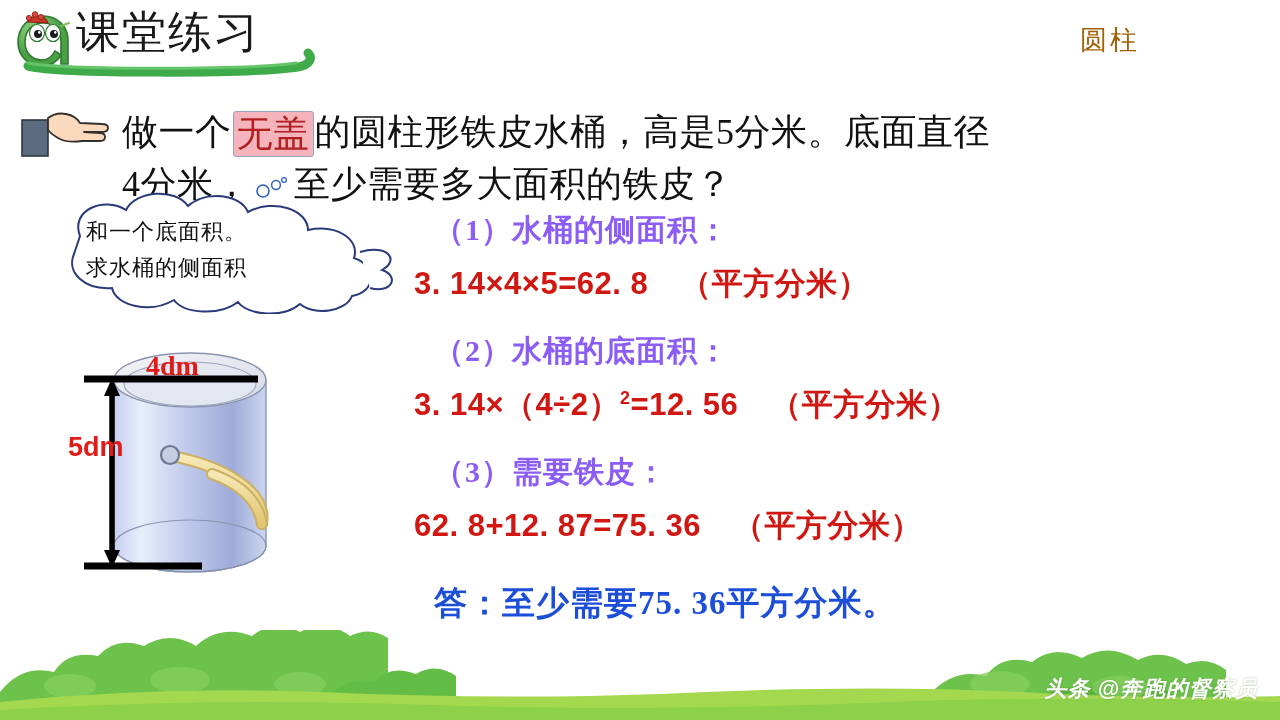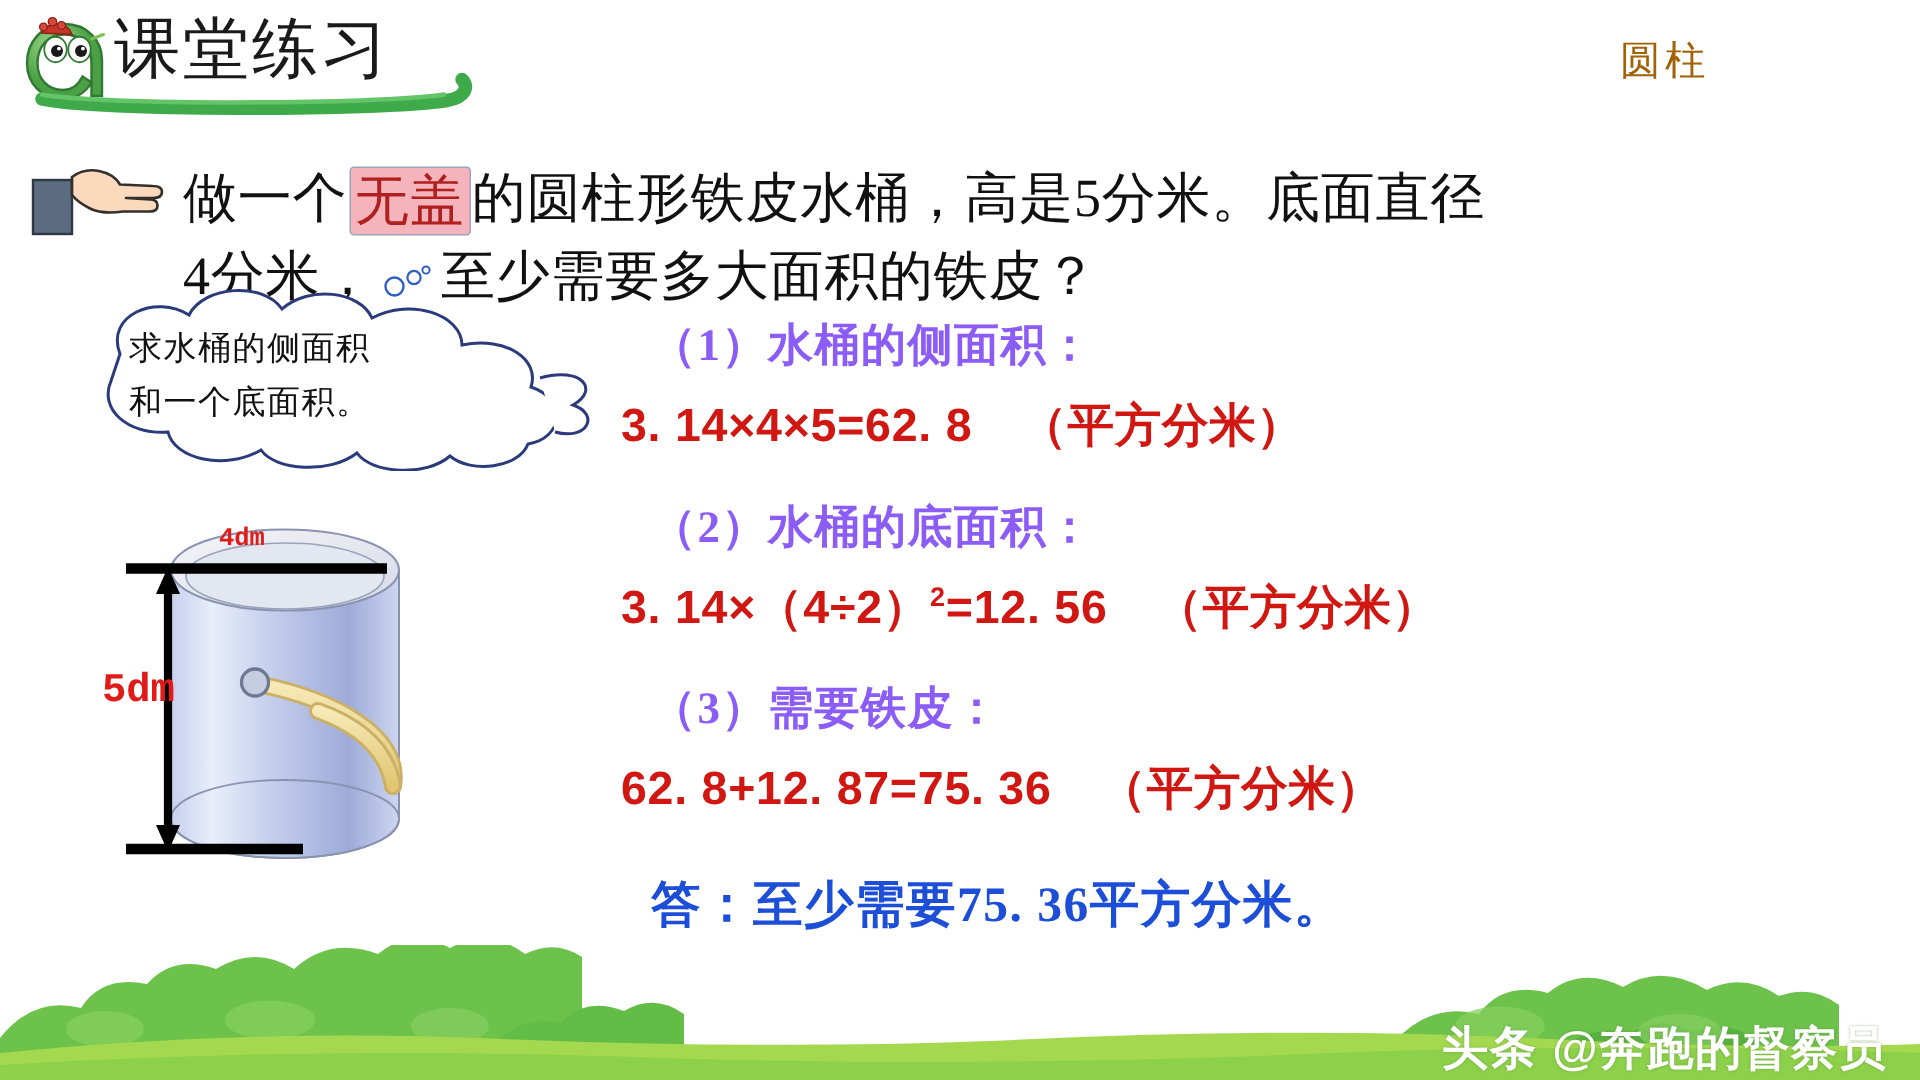--- a/index.html
+++ b/index.html
@@ -52,22 +52,22 @@
     position:absolute;left:78px;top:22px;width:260px;
     font-size:22px;line-height:36px;color:#111;
     font-family:"Liberation Serif","DejaVu Serif",serif;
     text-align:left;letter-spacing:1px;
   }
 
   
   .bucket-wrap{position:absolute;left:62px;top:338px;width:290px;height:262px;}
   .dim-top-label{
     position:absolute;left:145px;top:352px;
-    font-size:17px;color:#e01b18;font-weight:700;
-    font-family:Liberation Mono, monospace;
+    font-size:28px;color:#e01b18;font-weight:700;
+    font-family:Liberation Serif, serif;
   }
   .dim-side-label{
     position:absolute;left:68px;top:447px;
     font-size:27px;color:#e01b18;font-weight:700;
     font-family:"Liberation Sans","DejaVu Sans",sans-serif;
   }
 
   
   .solution{position:absolute;left:412px;top:210px;width:840px;}
   .step-label{
@@ -88,25 +88,26 @@
     font-size:33px;color:#1d4ed8;font-weight:600;
     font-family:"Liberation Serif","DejaVu Serif",serif;
     letter-spacing:1px;white-space:nowrap;
     margin-top:34px;margin-left:22px;
   }
   sup.sq{font-size:0.58em;vertical-align:super;}
 
   
   .footer{position:absolute;left:0;bottom:0;width:1280px;height:90px;}
   .watermark{
-    position:absolute;right:22px;bottom:0;
-    font-size:31px;font-weight:700;color:#ffffff;
+    position:absolute;right:22px;bottom:16px;
+    font-size:22px;font-weight:700;color:#ffffff;
     font-family:"Liberation Sans","DejaVu Sans",sans-serif;
     letter-spacing:1px;white-space:nowrap;
     text-shadow:0 0 2px rgba(90,140,60,.55);
+    font-style:italic;
   }
 </style>
 </head>
 <body>
 
 <div class="slide">
 
   <div class="header">
 
     <svg class="qmascot" viewBox="0 0 62 64">
@@ -172,22 +173,22 @@
                C330 32 352 48 346 66
                C370 74 368 100 344 104
                C338 120 306 124 292 112
                C276 126 240 124 230 110
                C212 124 176 122 166 108
                C142 122 108 114 104 96
                C76 98 58 80 66 62 Z" fill="#ffffff" stroke="#2b3a7a" stroke-width="2"></path>
       <path d="M352 60 C380 52 392 68 374 78 C392 84 384 102 362 96" fill="#ffffff" stroke="#2b3a7a" stroke-width="2"></path>
     </svg>
     <div class="cloud-text">
+      <div>和一个底面积。</div>
       <div>求水桶的侧面积</div>
-      <div>和一个底面积。</div>
     </div>
   </div>
 
   <div class="bucket-wrap">
     <svg viewBox="0 0 290 262" width="290" height="262">
       <defs>
         <linearGradient id="bodyg" x1="0" y1="0" x2="1" y2="0">
           <stop offset="0%" stop-color="#c6cfee"></stop>
           <stop offset="18%" stop-color="#e9eefb"></stop>
           <stop offset="45%" stop-color="#c3cdec"></stop>
@@ -221,21 +222,21 @@
 
       <line x1="22" y1="41" x2="196" y2="41" stroke="#000" stroke-width="7"></line>
 
       <line x1="22" y1="228" x2="140" y2="228" stroke="#000" stroke-width="7"></line>
 
       <line x1="50" y1="48" x2="50" y2="221" stroke="#000" stroke-width="5.5"></line>
       <polygon points="50,40 42,58 58,58" fill="#000"></polygon>
       <polygon points="50,230 42,212 58,212" fill="#000"></polygon>
     </svg>
     <div class="dim-top-label" style="position:absolute;left:84px;top:12px;">4dm</div>
-    <div class="dim-side-label" style="position:absolute;left:6px;top:108px;font-family:Liberation Mono, monospace;">5dm</div>
+    <div class="dim-side-label" style="position:absolute;left:6px;top:94px;">5dm</div>
   </div>
 
   <div class="solution">
 
     <div class="step-label">（1）水桶的侧面积：</div>
     <div class="step-expr"><span>3. 14×4×5=62. 8</span><span class="unit">（平方分米）</span></div>
 
     <div class="gap"></div>
 
     <div class="step-label">（2）水桶的底面积：</div>

